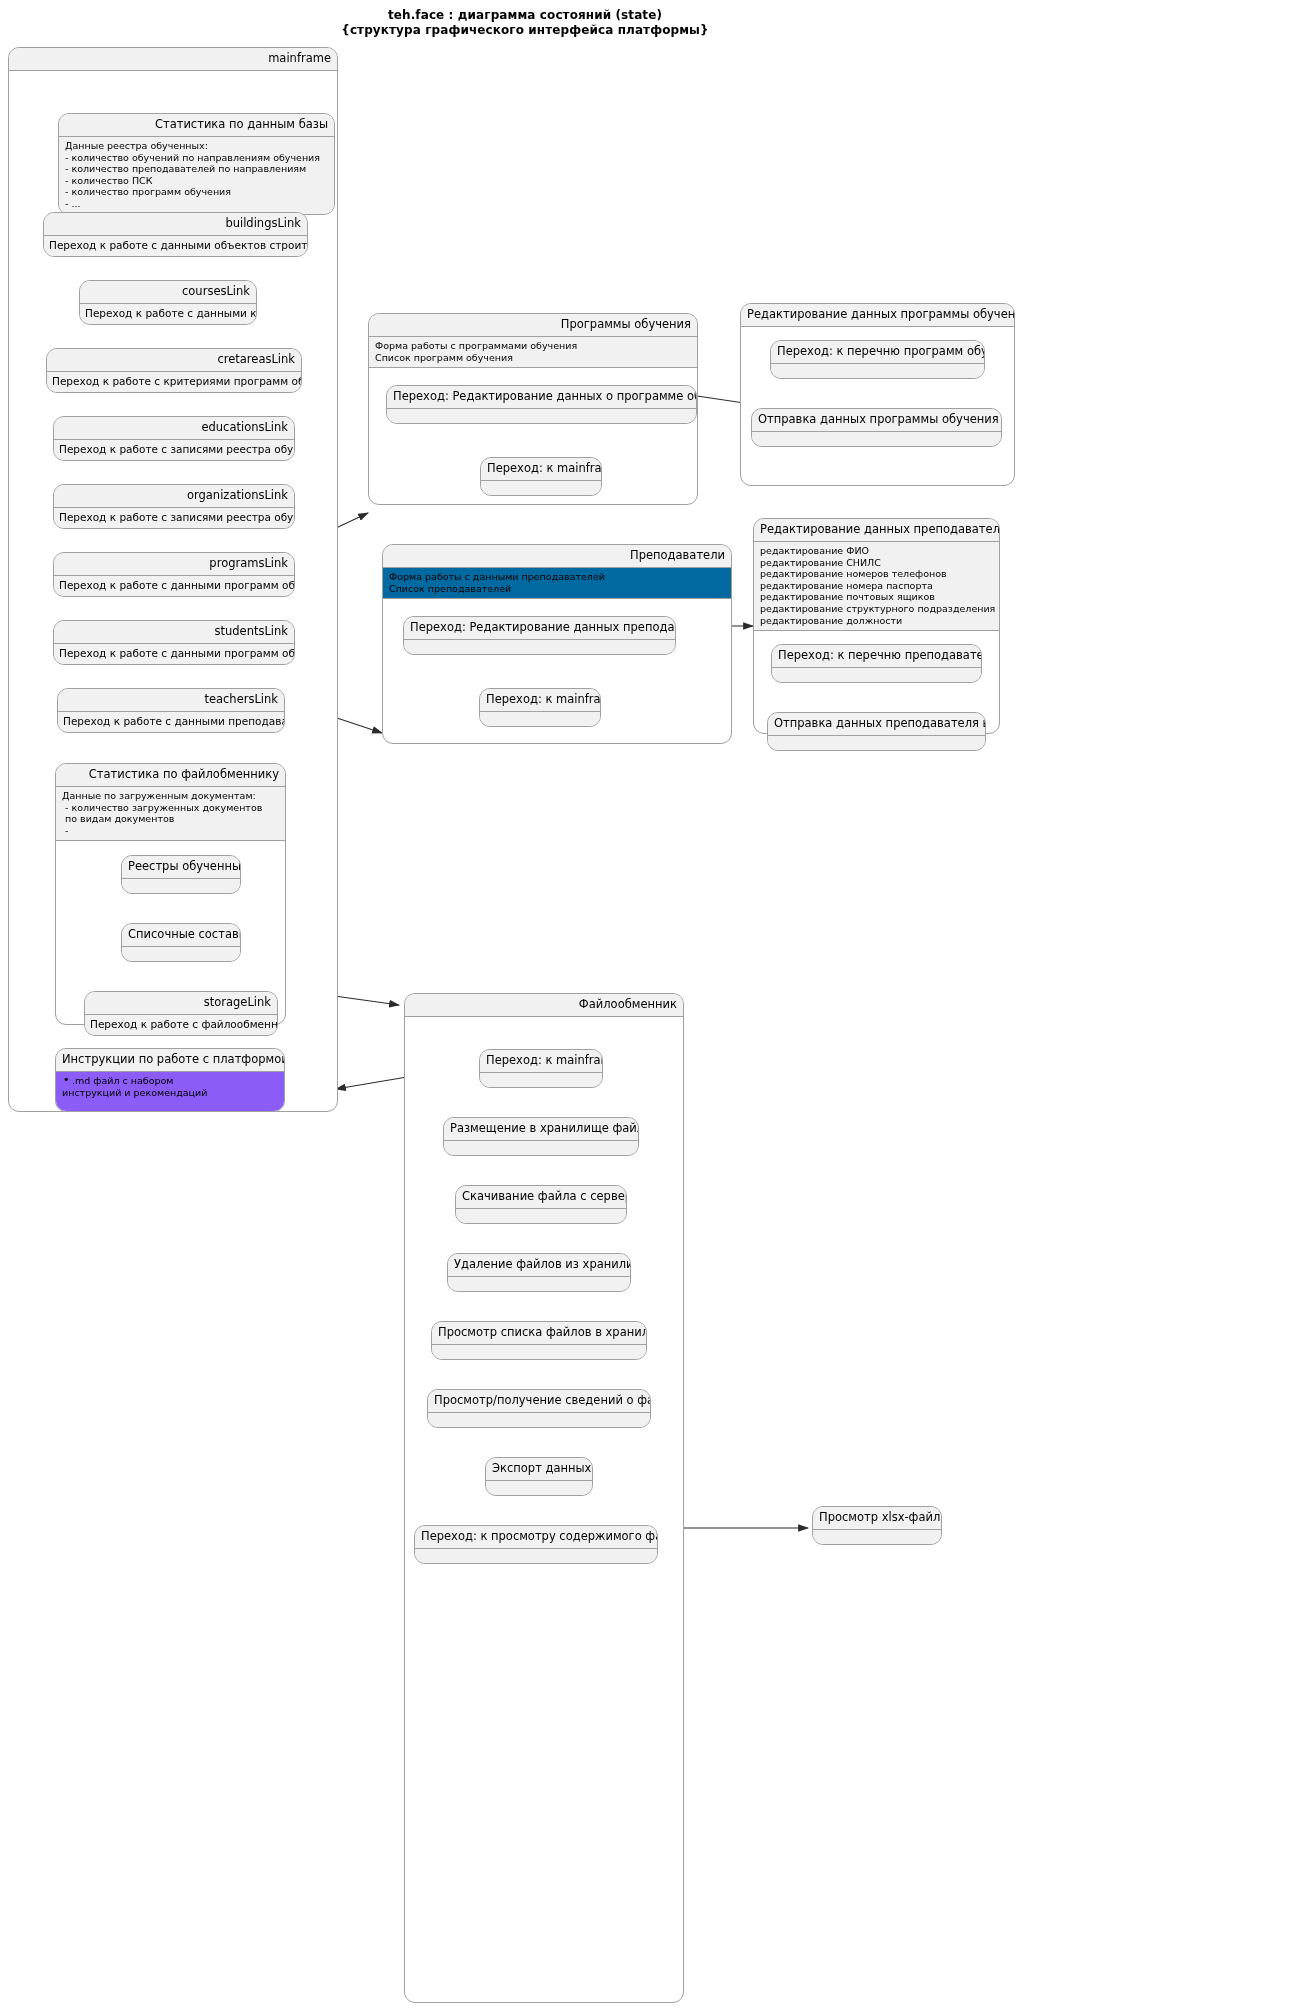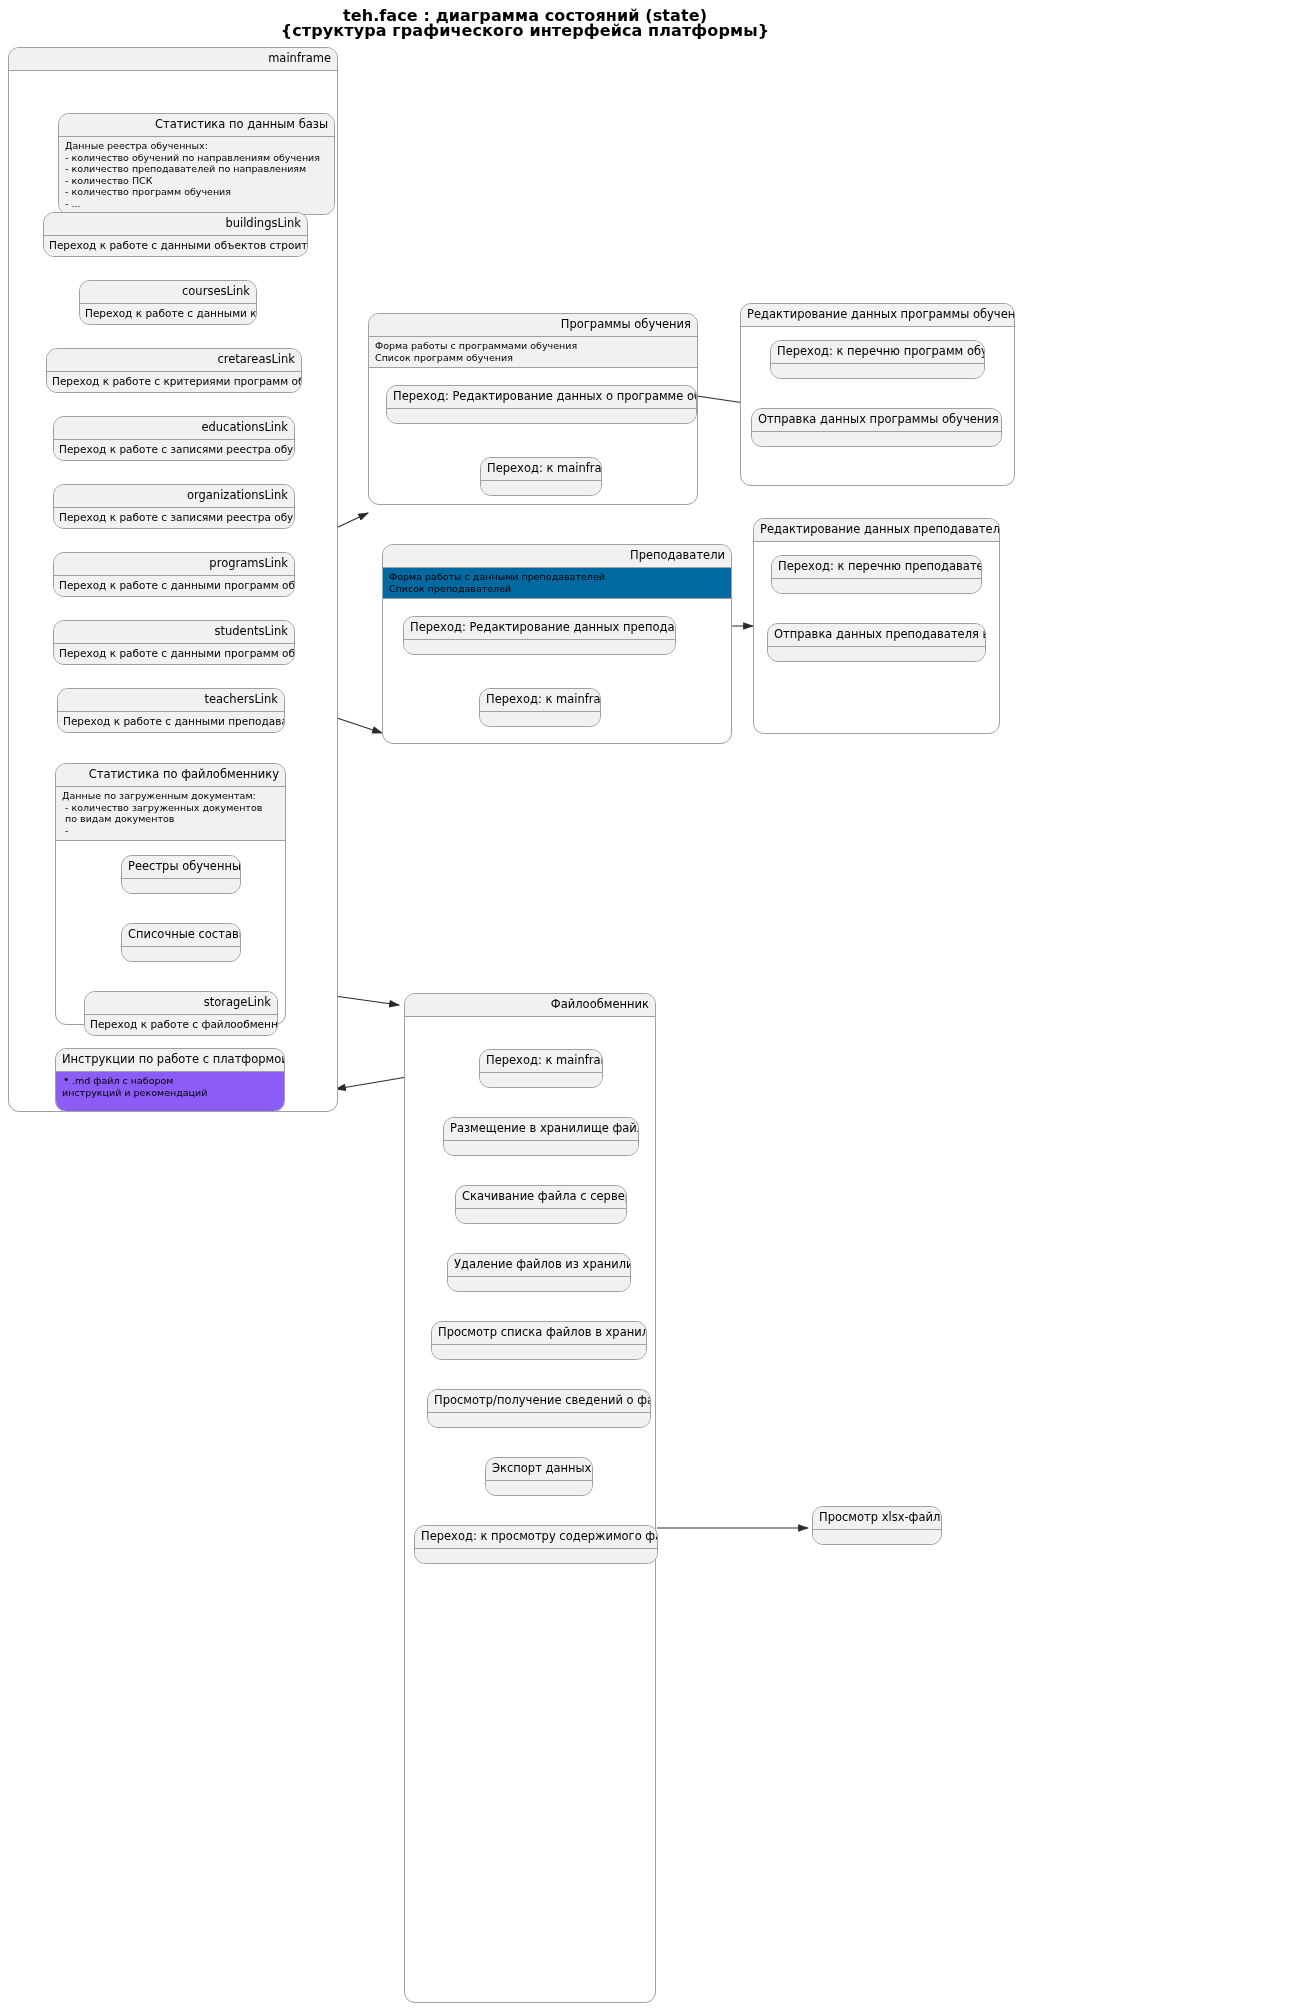--- a/index.html
+++ b/index.html
@@ -2,21 +2,21 @@
 <html><head>
 <meta charset="utf-8">
 <style>
   html,body{margin:0;padding:0;background:#ffffff;}
   body{font-family:"DejaVu Sans","Liberation Sans",sans-serif;color:#000;}
   #canvas{position:relative;width:1309px;height:2016px;overflow:hidden;background:#fff;}
 
   
   .diagram-title{
     position:absolute;left:0;top:8px;width:1050px;text-align:center;
-    font-size:16px;font-weight:bold;line-height:15px;letter-spacing:.1px;
+    font-size:12px;font-weight:bold;line-height:15px;letter-spacing:.1px;
   }
 
   
   .state{
     position:absolute;box-sizing:border-box;
     border:1px solid #a0a0a0;border-radius:11px;background:#fefefe;
   }
   .state>.hdr{
     box-sizing:border-box;width:100%;
     background:#f1f1f1;border-bottom:1px solid #a0a0a0;
@@ -222,33 +222,40 @@
       </div>
       <div class="state leaf" style="left:96px;top:89px;width:122px;">
         <div class="hdr">Переход: к mainframe</div>
         <div class="desc empty"></div>
       </div>
     </div>
   </div>
 
   <div class="state composite" style="left:753px;top:518px;width:247px;height:216px;">
     <div class="hdr">Редактирование данных преподавателя</div>
+    <div class="lines" style="background:#f1f1f1;font-size:9.5px;line-height:11.6px;padding:3px 5px 4px 6px;white-space:pre;border-bottom:1px solid #a0a0a0;">редактирование ФИО
+редактирование СНИЛС
+редактирование номеров телефонов
+редактирование номера паспорта
+редактирование почтовых ящиков
+редактирование структурного подразделения
+редактирование должности</div>
     <div class="body">
       <div class="state leaf" style="left:17px;top:13px;width:211px;">
         <div class="hdr">Переход: к перечню преподавателей</div>
         <div class="desc empty"></div>
       </div>
       <div class="state leaf" style="left:13px;top:81px;width:219px;">
         <div class="hdr">Отправка данных преподавателя в базу</div>
         <div class="desc empty"></div>
       </div>
     </div>
   </div>
 
-  <div class="state composite" style="left:404px;top:993px;width:252px;height:1010px;">
+  <div class="state composite" style="left:404px;top:993px;width:280px;height:1010px;">
     <div class="hdr">Файлообменник</div>
     <div class="body">
 
       <div class="state leaf" style="left:74px;top:32px;width:124px;">
         <div class="hdr">Переход: к mainframe</div>
         <div class="desc empty"></div>
       </div>
 
       <div class="state leaf" style="left:38px;top:100px;width:196px;">
         <div class="hdr">Размещение в хранилище файлов</div>

